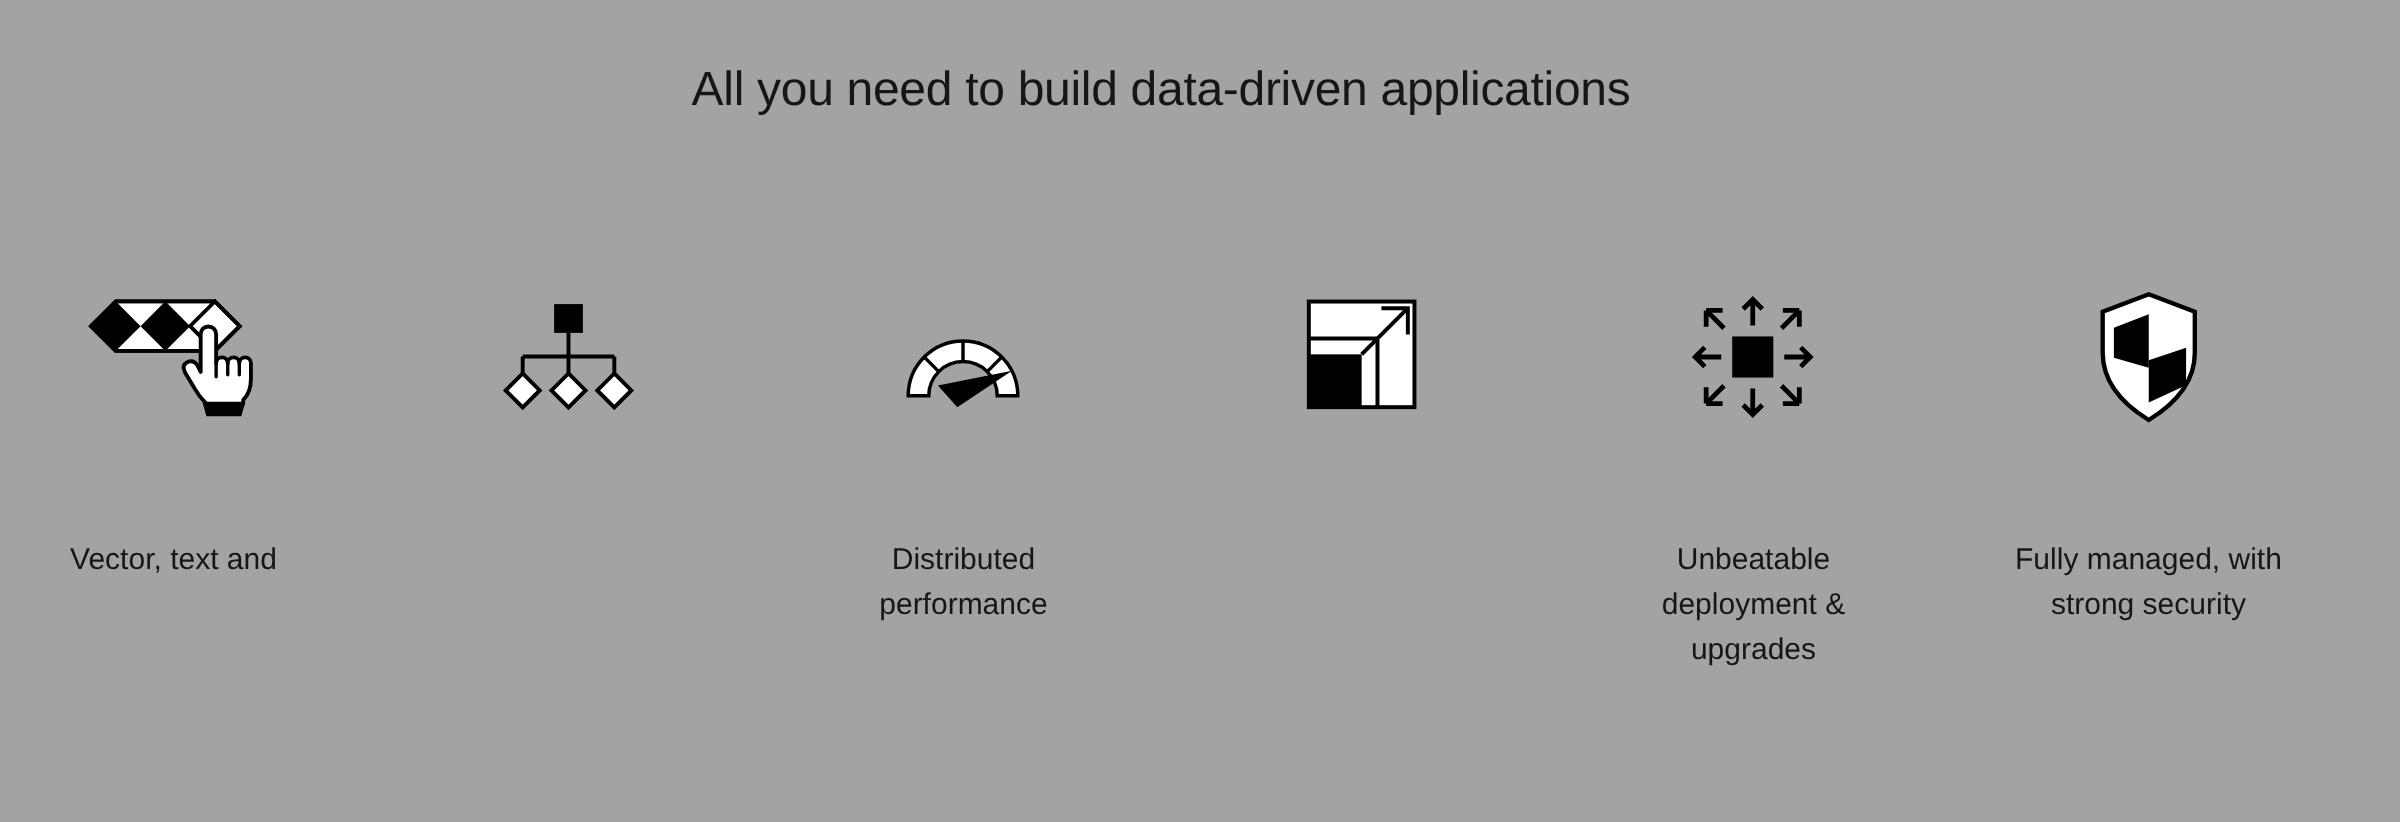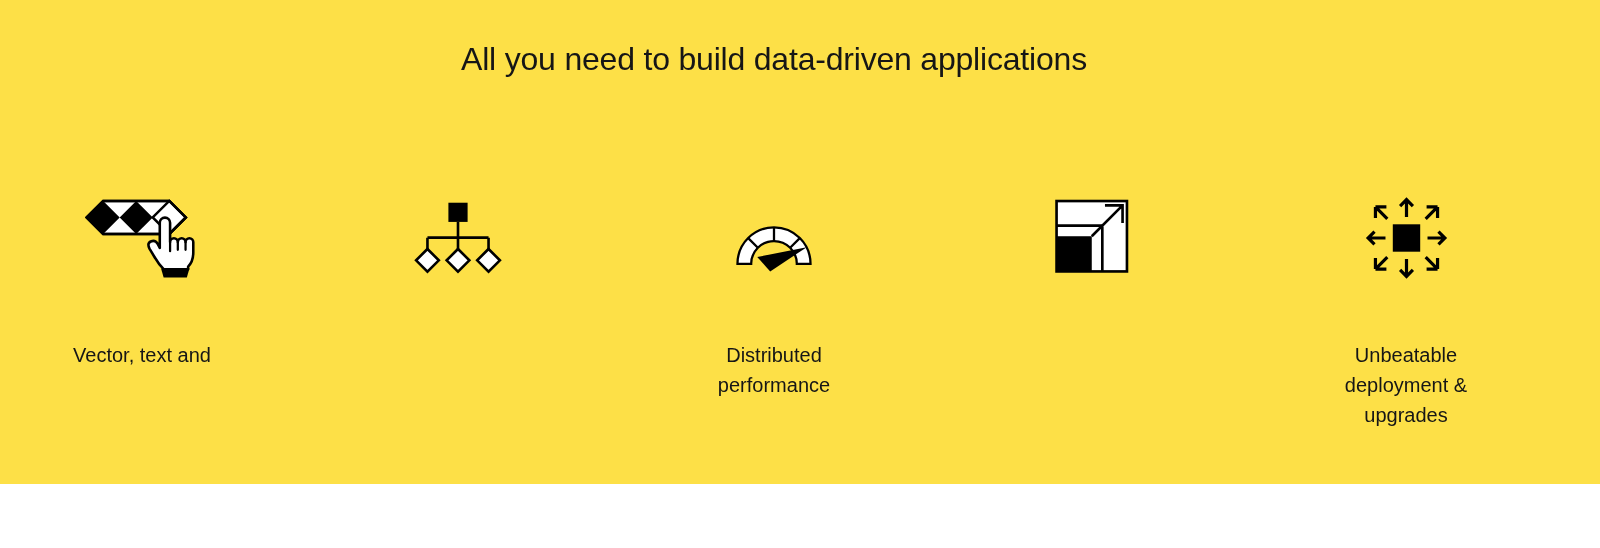--- a/index.html
+++ b/index.html
@@ -1,20 +1,20 @@
 <!DOCTYPE html>
 <html><head>
 <meta charset="utf-8">
 <style>
   * { margin:0; padding:0; box-sizing:border-box; }
   html,body { background:#ffffff; }
   .stage {
     position:relative;
-    width:1600px; height:484px;
-    background:#fde047;
+    width:1600px; height:548px;
+    background:#a3a3a3;
     overflow:hidden;
     font-family:"Liberation Sans", sans-serif;
     color:#161616;
   }
   .section-title {
     margin-top:40px;
     width:1580px;
     margin-left:-16px;
     text-align:center;
     font-size:32px;
@@ -35,21 +35,21 @@
     flex-direction:column;
     align-items:center;
   }
   .icon-box {
     height:100px;
     display:flex;
     align-items:center;
     justify-content:center;
   }
   .feature-label {
-    margin-top:52px;
+    margin-top:70px;
     text-align:center;
     font-size:20px;
     line-height:30px;
     color:#161616;
   }
   svg { display:block; }
 </style>
 </head>
 <body>
 
@@ -136,15 +136,35 @@
           <path d="M73,69 L86,82 M86,82 H74 M86,82 V70" stroke="#000000" stroke-width="3.5"></path>
         </svg>
       </div>
       <div class="feature-label">
         <div>Unbeatable</div>
         <div>deployment &amp;</div>
         <div>upgrades</div>
       </div>
     </div>
 
+    <div class="feature-card">
+      <div class="icon-box">
+        <svg width="83" height="93" viewBox="0 0 100 112" fill="none">
+          <defs>
+            <clipPath id="shieldClip">
+              <path d="M50,5 L87,19 L87,52 C87,78 68,95 50,106 C32,95 13,78 13,52 L13,19 Z"></path>
+            </clipPath>
+          </defs>
+          <path d="M50,5 L87,19 L87,52 C87,78 68,95 50,106 C32,95 13,78 13,52 L13,19 Z" fill="#ffffff" stroke="#000000" stroke-width="3.5"></path>
+          <g clip-path="url(#shieldClip)">
+            <polygon points="22,32 50,21 50,64 22,56" fill="#000000"></polygon>
+            <polygon points="50,58 80,48 80,78 50,92" fill="#000000"></polygon>
+          </g>
+        </svg>
+      </div>
+      <div class="feature-label">
+        <div>Fully managed, with</div>
+        <div>strong security</div>
+      </div>
+    </div>
 
   </div>
 </div>
 
 </body></html>

